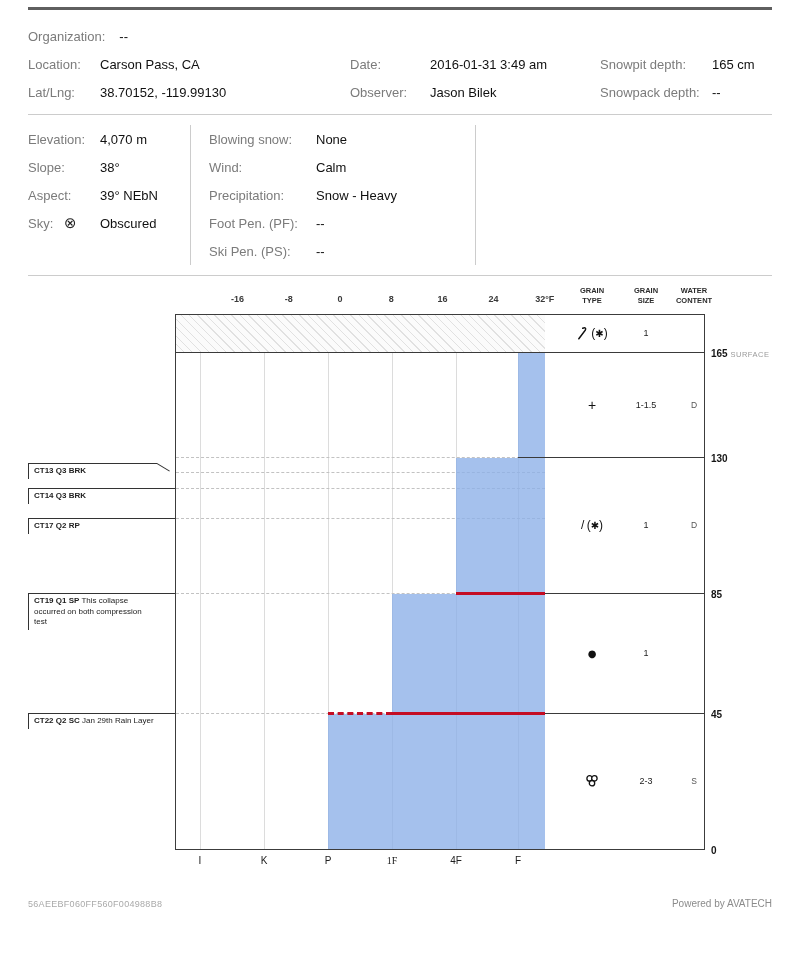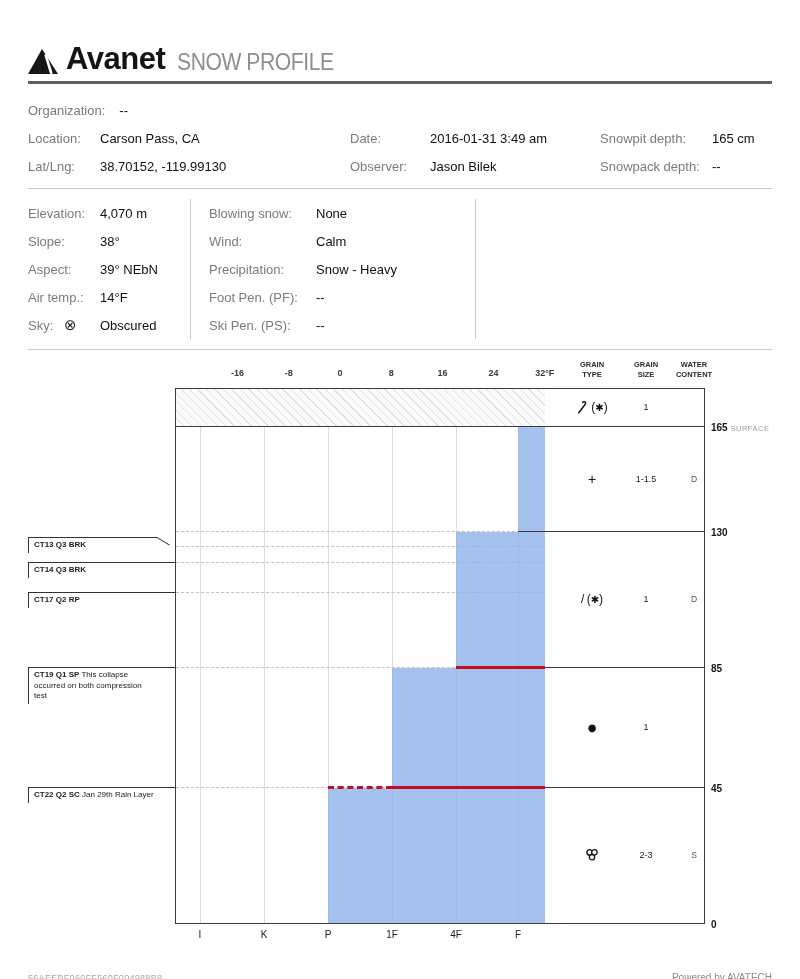--- a/index.html
+++ b/index.html
@@ -64,28 +64,20 @@
   .footer { display:flex; justify-content:space-between; align-items:baseline; margin-top:24px; }
   .fid { font-size:9px; color:#a9a9a9; letter-spacing:.3px; }
   .fpow { font-size:10px; color:#8b8b8b; }
 </style>
 </head>
 <body>
 
 <div class="page">
   <div class="content">
 
-    <div class="logo-row">
-      <svg class="logo-tri" viewBox="0 0 30 25">
-        <path d="M14 0 L30 25 H0 Z" fill="#161616"></path>
-        <path d="M17.5 5.5 L23.5 25" stroke="#fff" stroke-width="2.6" fill="none"></path>
-      </svg>
-      <span class="brand">Avanet</span>
-      <span class="subtitle">SNOW PROFILE</span>
-    </div>
     <div class="rule"></div>
 
     <div class="meta1">
       <div class="m1c1">
         <div class="mrow">
           <span class="lbl gap">Organization:</span>
           <span class="val">--</span>
         </div>
         <div class="mrow">
           <span class="lbl w72">Location:</span>
@@ -126,24 +118,20 @@
           <span class="lbl w72">Elevation:</span>
           <span class="val">4,070 m</span>
         </div>
         <div class="mrow">
           <span class="lbl w72">Slope:</span>
           <span class="val">38°</span>
         </div>
         <div class="mrow">
           <span class="lbl w72">Aspect:</span>
           <span class="val">39° NEbN</span>
-        </div>
-        <div class="mrow">
-          <span class="lbl w72">Air temp.:</span>
-          <span class="val">14°F</span>
         </div>
         <div class="mrow">
           <span class="lbl w36">Sky:</span>
           <span class="sky-glyph">⊗</span>
           <span class="val">Obscured</span>
         </div>
       </div>
       <div class="m2c2">
         <div class="mrow">
           <span class="lbl w107">Blowing snow:</span>
@@ -244,21 +232,21 @@
             <circle cx="9.4" cy="4.4" r="2.7"></circle>
             <circle cx="7" cy="9.2" r="2.7"></circle>
           </g>
         </svg>
       </div>
       <div class="abs gsize" style="left: 646px; top: 497px;">2-3</div>
       <div class="abs gwater" style="left: 694px; top: 497px;">S</div>
       <div class="abs hard-lab" style="left: 200px; top: 571px;">I</div>
       <div class="abs hard-lab" style="left: 264px; top: 571px;">K</div>
       <div class="abs hard-lab" style="left: 328px; top: 571px;">P</div>
-      <div class="abs hard-lab" style="left: 392px; top: 571px;">1F</div>
+      <div class="abs hard-lab" style="left: 392px; top: 571px; font-family: Liberation Serif, serif;">1F</div>
       <div class="abs hard-lab" style="left: 456px; top: 571px;">4F</div>
       <div class="abs hard-lab" style="left: 518px; top: 571px;">F</div>
       <div class="abs test-line" style="left: 28px; top: 179px; width: 129px; z-index: 6;"></div>
       <div class="abs notch" style="left: 157px; top: 179px; width: 15px; z-index: 6; transform: rotate(31deg);"></div>
       <div class="abs test-box" style="left: 28px; top: 180px; z-index: 6; width: 105px;"><b>CT13 Q3 BRK</b></div>
       <div class="abs test-line" style="left: 28px; top: 204px; width: 147px; z-index: 6;"></div>
       <div class="abs test-box" style="left: 28px; top: 205px; z-index: 6; width: 105px;"><b>CT14 Q3 BRK</b></div>
       <div class="abs test-line" style="left: 28px; top: 234px; width: 147px; z-index: 6;"></div>
       <div class="abs test-box" style="left: 28px; top: 235px; z-index: 6; width: 105px;"><b>CT17 Q2 RP</b></div>
       <div class="abs test-line" style="left: 28px; top: 309px; width: 147px; z-index: 6;"></div>

